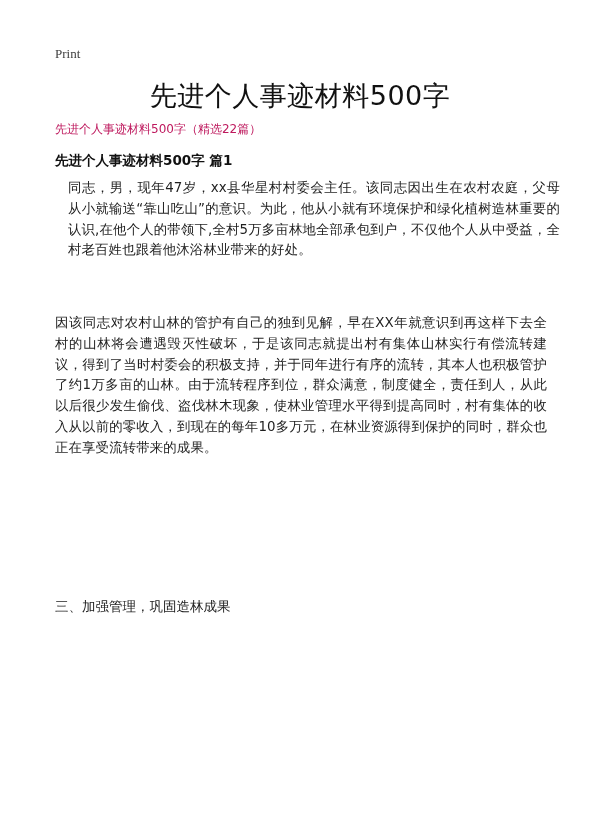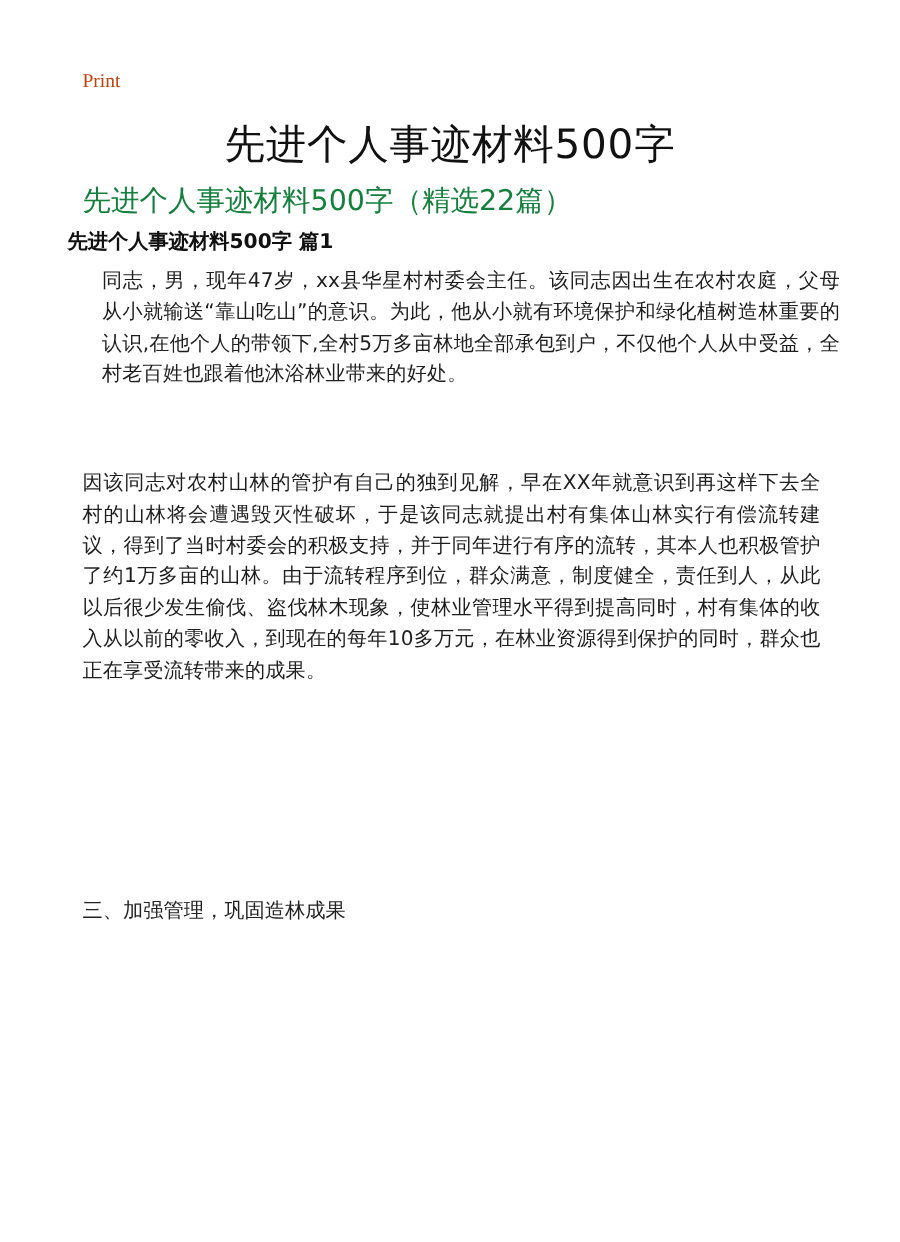--- a/index.html
+++ b/index.html
@@ -1,22 +1,22 @@
 <!DOCTYPE html>
 <html><head>
 <meta charset="utf-8">
 <style>
   html, body { margin:0; padding:0; background:#ffffff; }
   body { width:600px; height:828px; position:relative; overflow:hidden; color:#1a1a1a;
          font-family: "DejaVu Sans", sans-serif; }
   .page { position:absolute; left:0; top:0; width:600px; height:828px; }
-  .print { position:absolute; left:55px; top:46px; font-family:"Liberation Serif", serif; font-size:13px; color:#c2410c; }
+  .print { position:absolute; left:55px; top:46px; font-family:"Liberation Serif", serif; font-size:13px; color:#404040; }
   .title { position:absolute; left:0; width:600px; top:78px; text-align:center; font-size:27px; color:#111; letter-spacing:0.5px; }
-  .subtitle { position:absolute; left:55px; top:121px; font-size:19px; color:#15803d; }
-  .heading { position:absolute; left:45px; top:152px; font-size:13.5px; font-weight:bold; color:#111; }
+  .subtitle { position:absolute; left:55px; top:121px; font-size:12px; color:#be185d; }
+  .heading { position:absolute; left:55px; top:152px; font-size:13.5px; font-weight:bold; color:#111; }
   .para { position:absolute; left:55px; width:492px; font-size:13.4px; line-height:20.8px; color:#1e1e1e; text-align:justify; letter-spacing:0.15px; }
   .sec { position:absolute; left:55px; font-size:13.5px; color:#222; }
 </style>
 </head>
 <body>
 
 <div class="page">
   <div class="print">Print</div>
   <div class="title">先进个人事迹材料500字</div>
   <div class="subtitle">先进个人事迹材料500字（精选22篇）</div>

